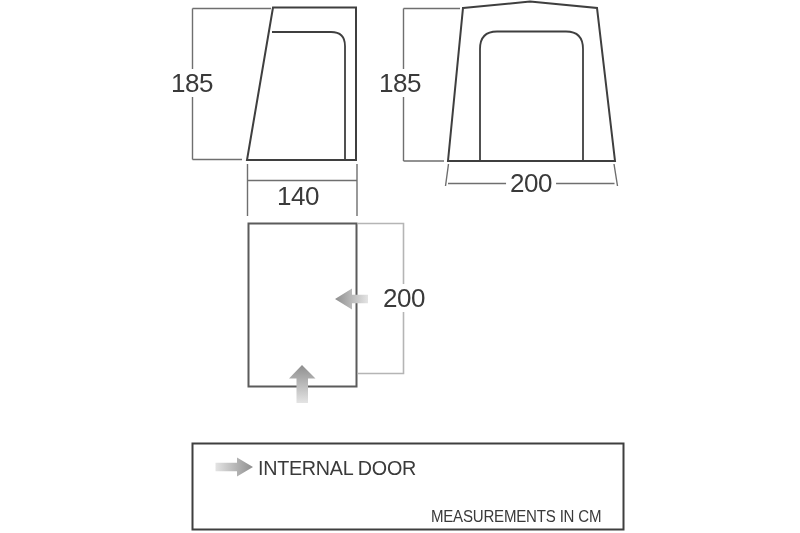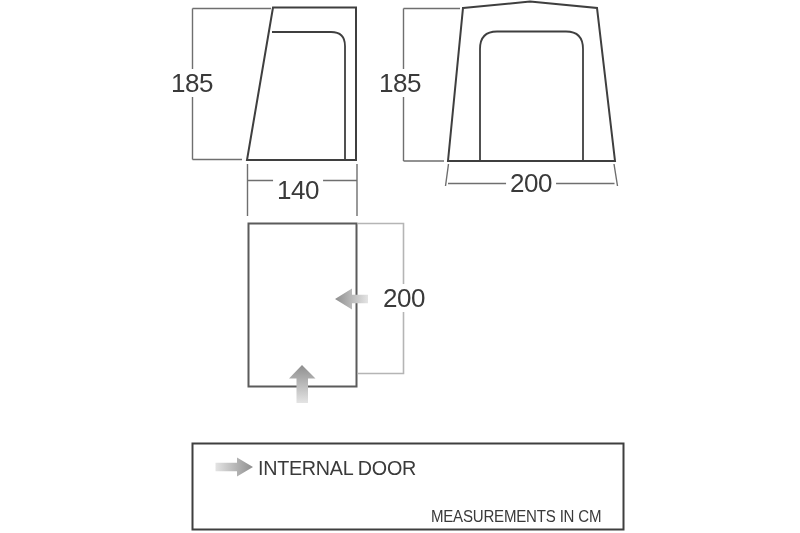--- a/index.html
+++ b/index.html
@@ -99,21 +99,21 @@
       <polygon fill="url(#gUp)" points="302,365 315.5,378.5 308,378.5 308,403 296.5,403 296.5,378.5 289,378.5"></polygon>
     </g>
 
     <g>
       <rect class="legend-rect" x="192.5" y="443.5" width="431" height="86"></rect>
       <polygon fill="url(#gRight)" points="253,467 237,457.5 237,462.8 215.5,462.8 215.5,471.2 237,471.2 237,476.5"></polygon>
     </g>
   </svg>
 
   <div class="dim-label" style="left:192px; top:83px">185</div>
-  <div class="dim-label" style="left:298px; top:190px">140</div>
+  <div class="dim-label" style="left:298px; top:196px">140</div>
   <div class="dim-label" style="left:400px; top:83px">185</div>
   <div class="dim-label" style="left:531px; top:183px">200</div>
   <div class="dim-label" style="left:404px; top:298px">200</div>
 
   <div class="legend-door-label">INTERNAL DOOR</div>
   <div class="units-label">MEASUREMENTS IN CM</div>
 
 </div>
 
 </body></html>

